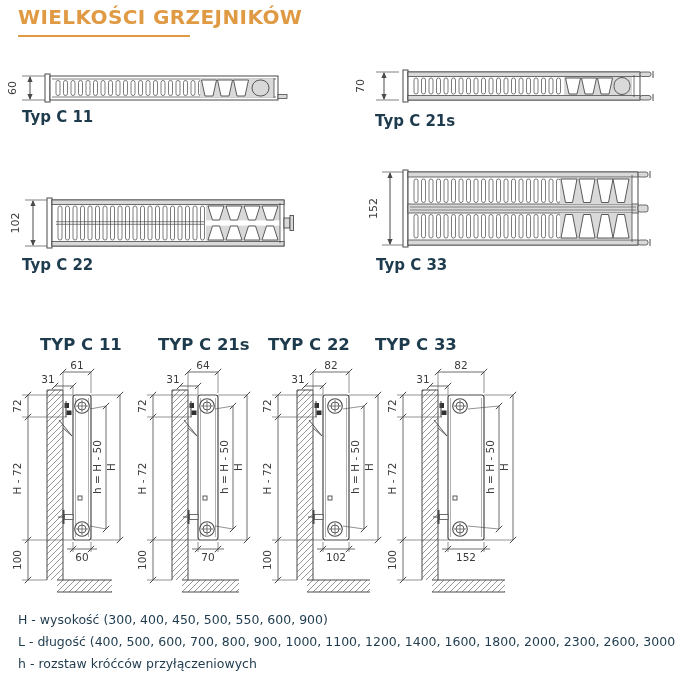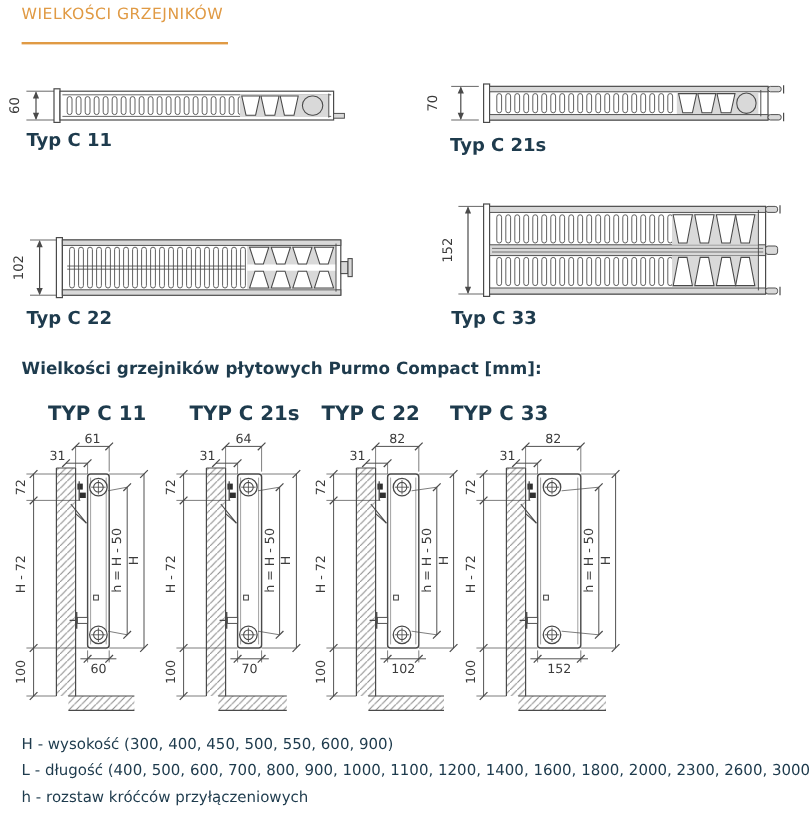--- a/index.html
+++ b/index.html
@@ -1,18 +1,18 @@
 <!DOCTYPE html>
 <html style="--accent: #E09A44; --heading: #1E3B4D;"><head>
 <meta charset="utf-8">
 <style>
   html,body{margin:0;padding:0;background:#fff;}
   .page{position:relative;width:676px;height:691px;background:#fff;overflow:hidden;
         font-family:"DejaVu Sans","Liberation Sans",sans-serif;}
-  .title{position:absolute;left:18px;top:5px;margin:0;font-size:13px;font-weight:400;
+  .title{position:absolute;left:18px;top:5px;margin:0;font-size:20px;font-weight:700;
          letter-spacing:.4px;color:var(--accent);}
   .rule{position:absolute;left:18px;top:35px;width:172px;height:2px;background:var(--accent);}
   figure.xs{position:absolute;margin:0;}
   figure.xs svg{display:block;}
   .xs-cap{position:absolute;white-space:nowrap;font-size:15px;font-weight:bold;color:var(--heading);}
   #fig-c11{left:6px;top:64px;}  #fig-c11 .xs-cap{left:16px;top:44px;}
   #fig-c21s{left:350px;top:60px;} #fig-c21s .xs-cap{left:25px;top:52px;}
   #fig-c22{left:6px;top:190px;} #fig-c22 .xs-cap{left:16px;top:66px;}
   #fig-c33{left:350px;top:158px;} #fig-c33 .xs-cap{left:26px;top:98px;}
   .dim-heading{position:absolute;left:18px;top:300px;margin:0;font-size:14px;font-weight:bold;
@@ -241,21 +241,20 @@
         <rect x="288" y="14" width="10" height="5" fill="#D9D9D9" stroke="#4A4A4A" stroke-width="0.8" rx="2"></rect>
         <rect x="288" y="47" width="10" height="7" fill="#D9D9D9" stroke="#4A4A4A" stroke-width="0.8" rx="2"></rect>
         <rect x="288" y="82" width="10" height="5" fill="#D9D9D9" stroke="#4A4A4A" stroke-width="0.8" rx="2"></rect>
         <line x1="300" y1="13" x2="300" y2="20" stroke="#4A4A4A" stroke-width="1"></line>
         <line x1="300" y1="81" x2="300" y2="88" stroke="#4A4A4A" stroke-width="1"></line>
         <line x1="282" y1="17" x2="282" y2="84" stroke="#4A4A4A" stroke-width="0.8"></line>
       </svg>
     <figcaption class="xs-cap">Typ C 33</figcaption>
   </figure>
 
-  <h2 class="dim-heading">Wielkości grzejników płytowych Purmo Compact [mm]:</h2>
 
   <div class="typ" id="typ0">TYP C 11</div>
   <div class="typ" id="typ1">TYP C 21s</div>
   <div class="typ" id="typ2">TYP C 22</div>
   <div class="typ" id="typ3">TYP C 33</div>
 
   <svg class="dg" id="dg0" width="150" height="252">
       <defs>
         <pattern id="h0" width="6" height="6" patternUnits="userSpaceOnUse">
           <path d="M-1,7 L7,-1" stroke="#8b8b8b" stroke-width="0.9" fill="none"></path>

